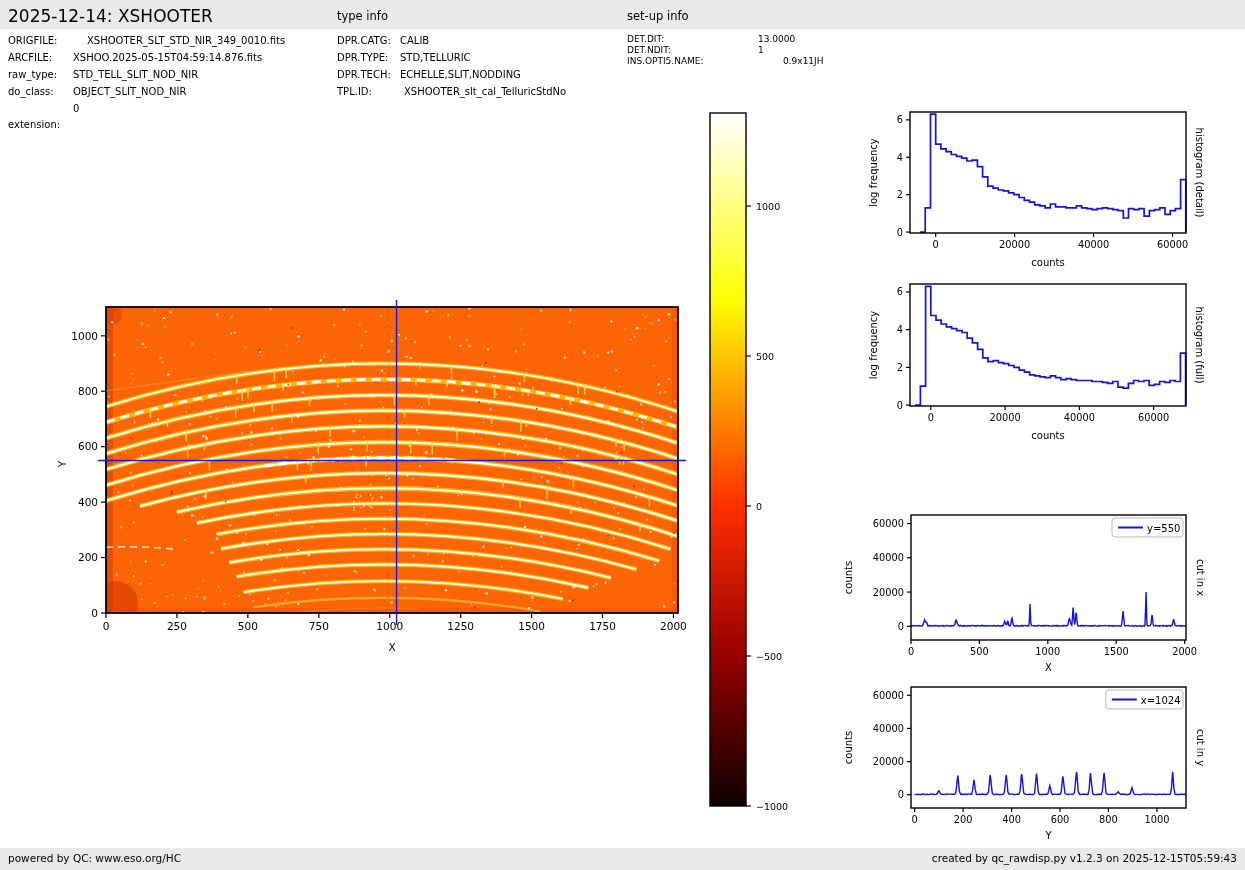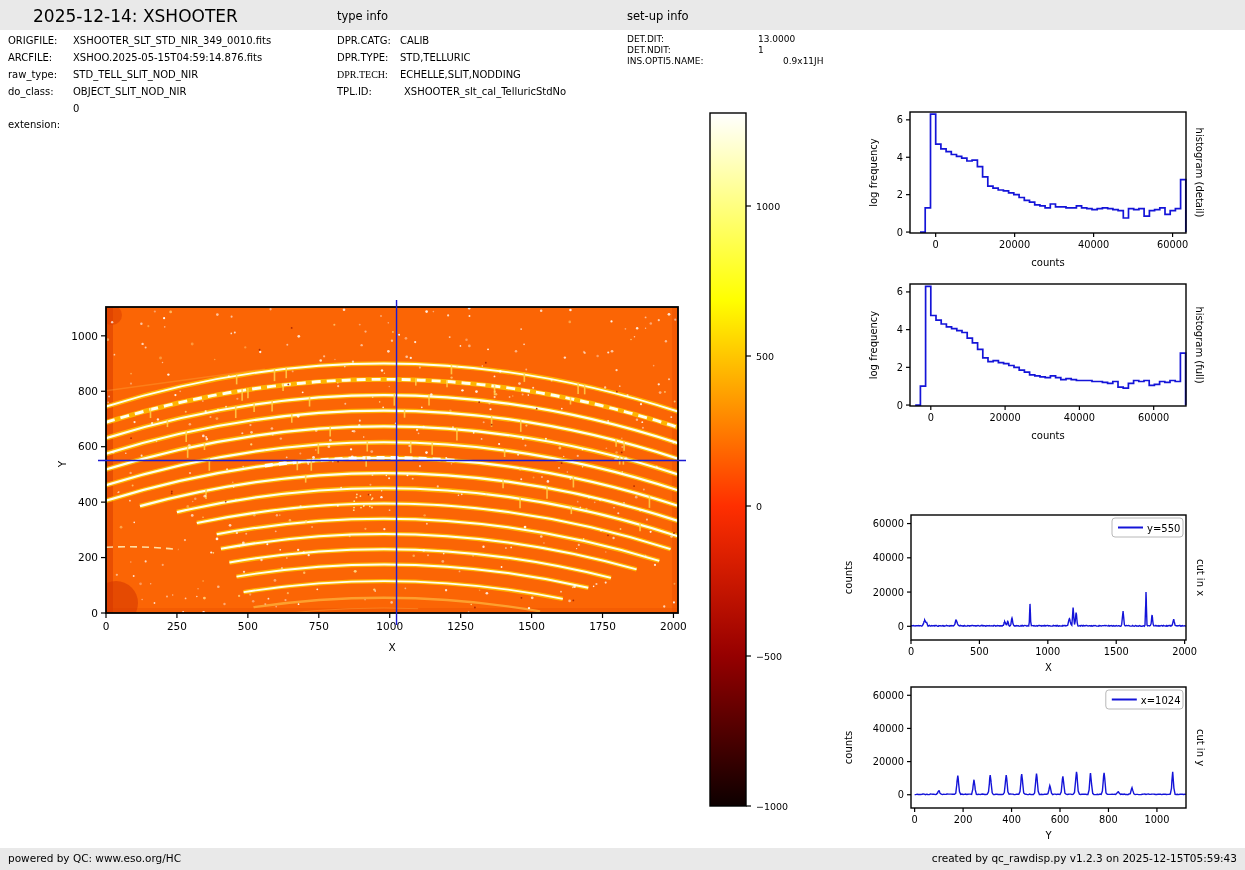--- a/index.html
+++ b/index.html
@@ -716,40 +716,40 @@
         <text x="1197" y="747.5" font-size="10" text-anchor="middle" fill="#000" transform="rotate(90 1197 747.5)">cut in y</text>
         <g>
           <rect x="1105.8" y="690" width="77.2" height="19" rx="3" fill="#ffffff" stroke="#b8b8b8" stroke-width="1"></rect>
           <line x1="1111.8" y1="699.5" x2="1136.8" y2="699.5" stroke="#1414d8" stroke-width="2"></line>
           <text x="1140.8" y="703.5" font-size="10" text-anchor="start" fill="#000">x=1024</text>
         </g>
       </g>
     </svg>
 
   <div class="topbar"></div>
-  <div class="abs title" style="left:8px;top:6px;margin-left:25px;">2025-12-14: XSHOOTER</div>
+  <div class="abs title" style="left:8px;top:6px;">2025-12-14: XSHOOTER</div>
   <div class="abs sechead" style="left:337px;top:9px;">type info</div>
   <div class="abs sechead" style="left:627px;top:9px;">set-up info</div>
 
   <div class="abs meta" style="left:8px;top:35px;">ORIGFILE:</div>
-  <div class="abs meta" style="left:73px;top:35px;">XSHOOTER_SLT_STD_NIR_349_0010.fits</div>
+  <div class="abs meta" style="left:87px;top:35px;">XSHOOTER_SLT_STD_NIR_349_0010.fits</div>
   <div class="abs meta" style="left:8px;top:52px;">ARCFILE:</div>
   <div class="abs meta" style="left:73px;top:52px;">XSHOO.2025-05-15T04:59:14.876.fits</div>
   <div class="abs meta" style="left:8px;top:69px;">raw_type:</div>
   <div class="abs meta" style="left:73px;top:69px;">STD_TELL_SLIT_NOD_NIR</div>
   <div class="abs meta" style="left:8px;top:86px;">do_class:</div>
   <div class="abs meta" style="left:73px;top:86px;">OBJECT_SLIT_NOD_NIR</div>
   <div class="abs meta" style="left:8px;top:103px;margin-top:16px;">extension:</div>
   <div class="abs meta" style="left:73px;top:103px;">0</div>
 
   <div class="abs meta" style="left:337px;top:35px;">DPR.CATG:</div>
   <div class="abs meta" style="left:400px;top:35px;">CALIB</div>
   <div class="abs meta" style="left:337px;top:52px;">DPR.TYPE:</div>
   <div class="abs meta" style="left:400px;top:52px;">STD,TELLURIC</div>
-  <div class="abs meta" style="left:337px;top:69px;font-family:Liberation Serif, serif;">DPR.TECH:</div>
+  <div class="abs meta" style="left:337px;top:69px;">DPR.TECH:</div>
   <div class="abs meta" style="left:400px;top:69px;">ECHELLE,SLIT,NODDING</div>
   <div class="abs meta" style="left:337px;top:86px;">TPL.ID:</div>
   <div class="abs meta" style="left:404px;top:86px;">XSHOOTER_slt_cal_TelluricStdNo</div>
 
   <div class="abs meta-s" style="left:627px;top:34px;">DET.DIT:</div>
   <div class="abs meta-s" style="left:758px;top:34px;">13.0000</div>
   <div class="abs meta-s" style="left:627px;top:45px;">DET.NDIT:</div>
   <div class="abs meta-s" style="left:758px;top:45px;">1</div>
   <div class="abs meta-s" style="left:627px;top:56px;">INS.OPTI5.NAME:</div>
   <div class="abs meta-s" style="left:758px;top:56px;padding-left:25px;">0.9x11JH</div>

